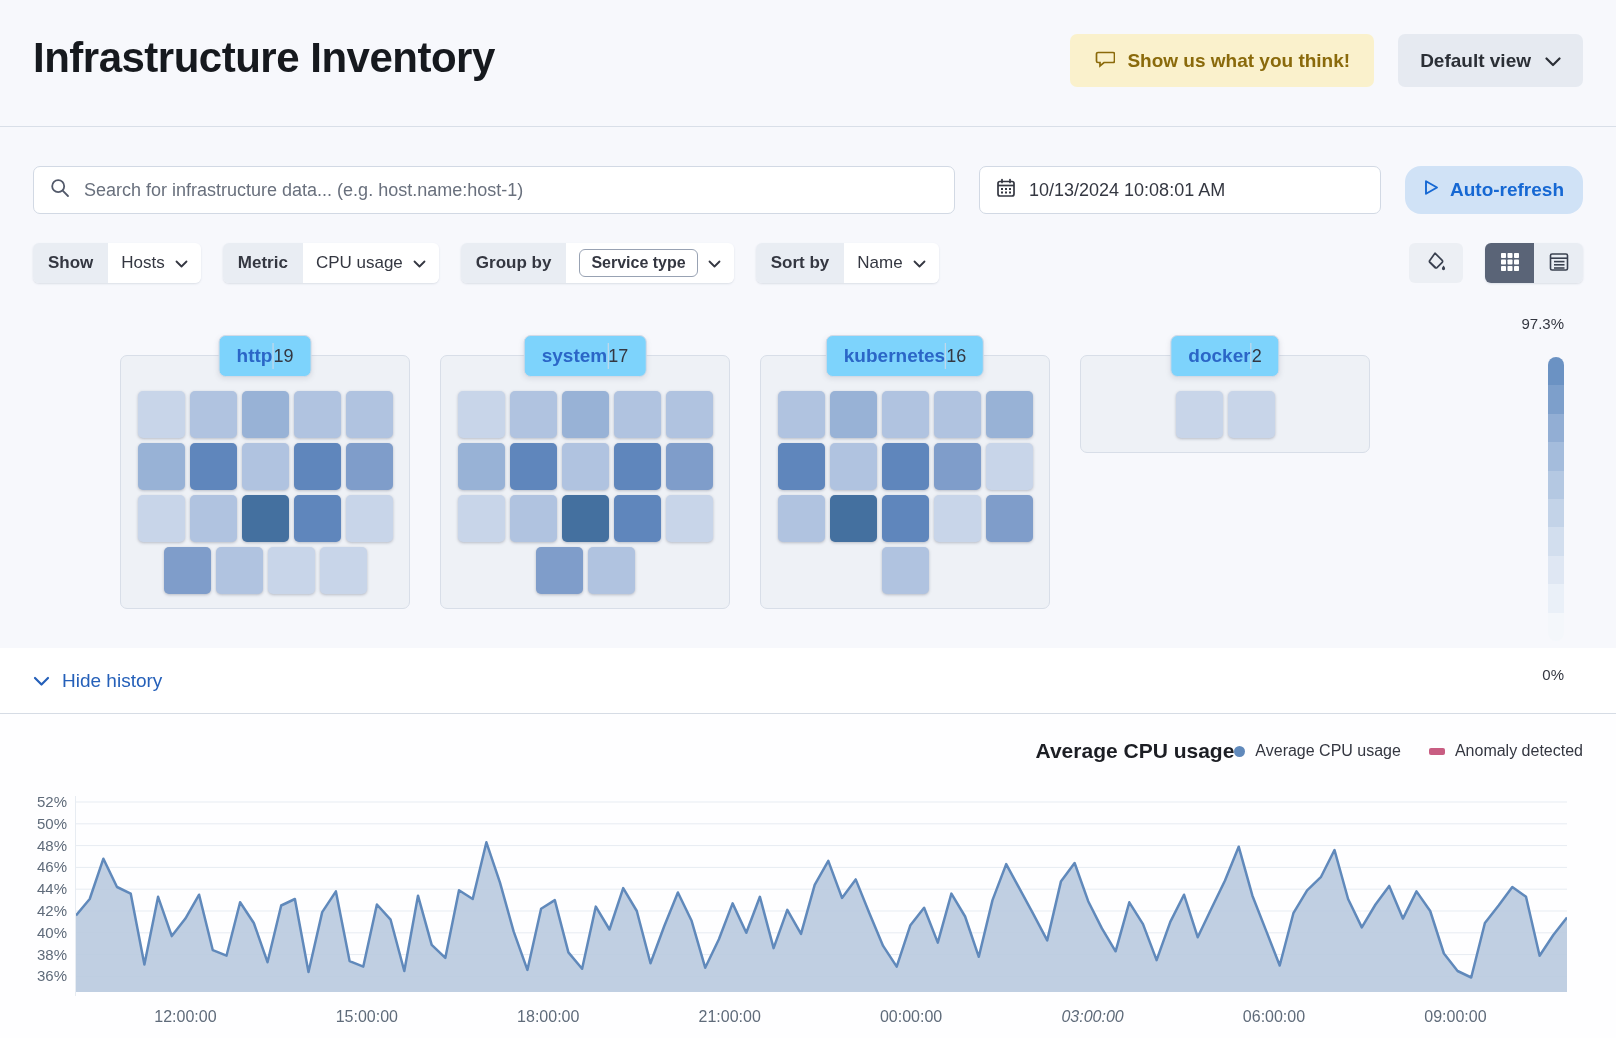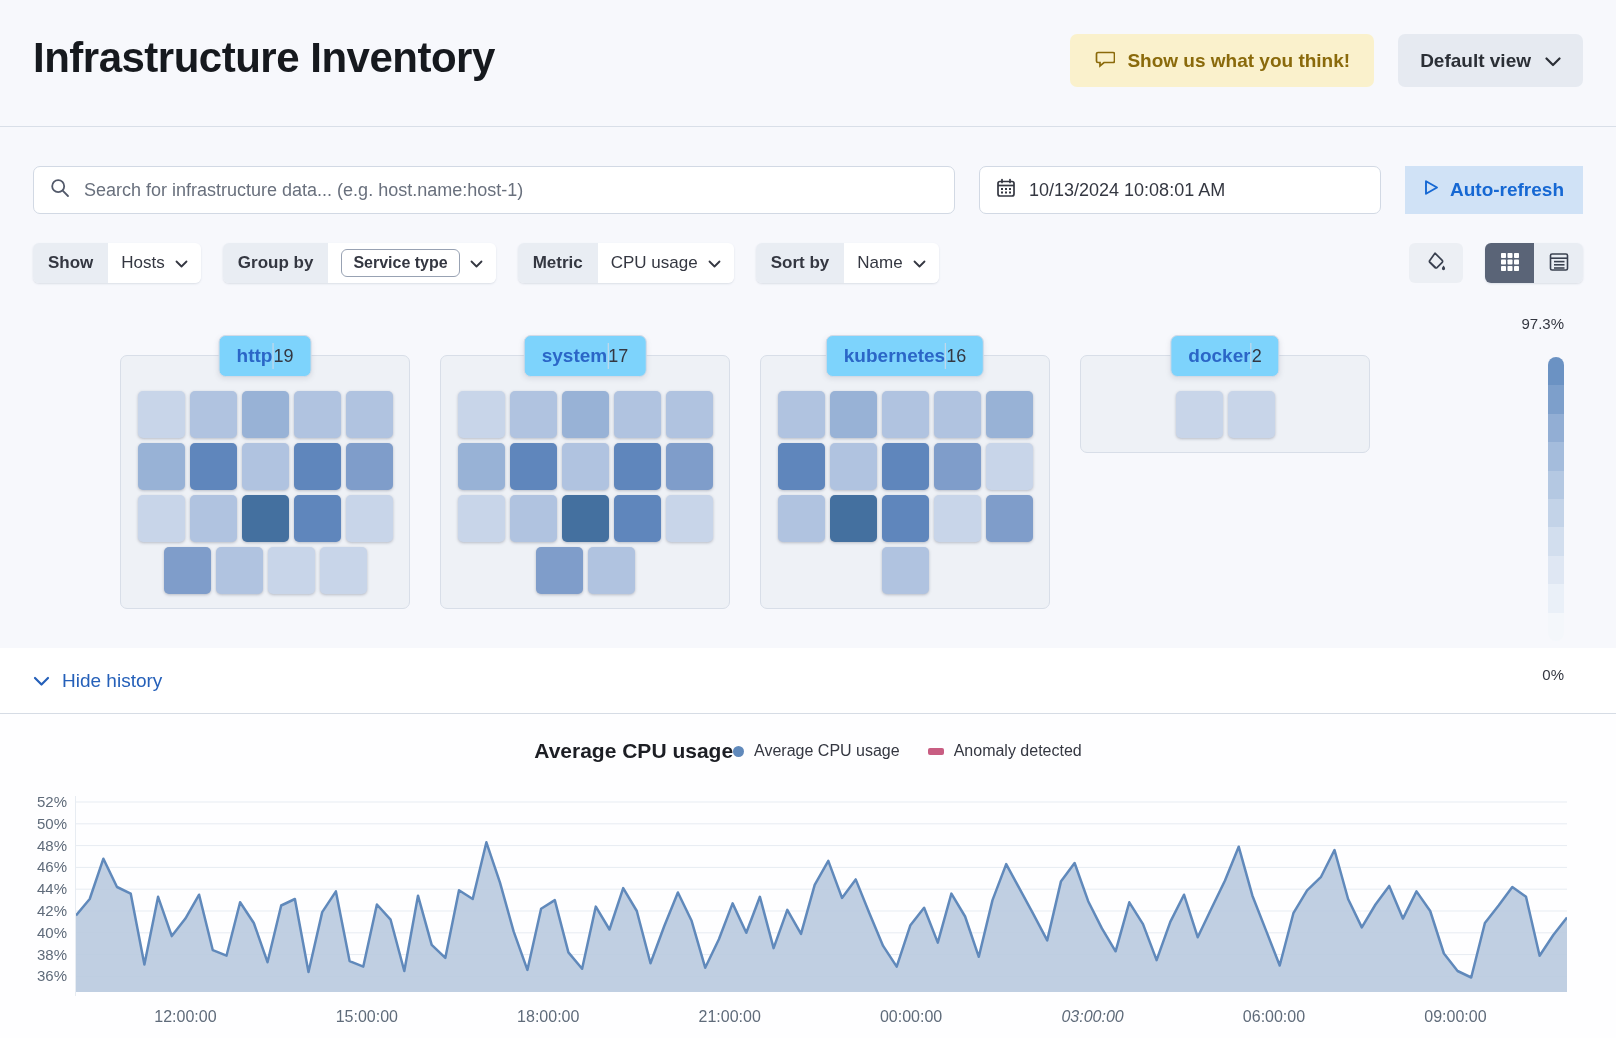--- a/index.html
+++ b/index.html
@@ -38,21 +38,21 @@
   .search-box input {
     flex:1; border:none; outline:none; background:transparent;
     font-size:18px; font-family:inherit; color:#343741;
   }
   .search-box input::placeholder { color:#69707d; }
   .date-picker {
     width:402px; height:48px; background:#fff; border:1px solid #d2d9e4; border-radius:7px;
     display:flex; align-items:center; padding:0 16px; gap:13px; font-size:18px; cursor:pointer;
   }
   .refresh-btn {
-    width:178px; height:48px; background:#d0e2f6; border:none; border-radius:0; cursor:pointer;
+    width:178px; height:48px; background:#d0e2f6; border:none; border-radius:16px; cursor:pointer;
     display:flex; align-items:center; justify-content:center; gap:11px;
     color:#1668d3; font-size:19px; font-weight:600; font-family:inherit;
   }
   
   .filter-row { margin-top:29px; display:flex; align-items:center; gap:22px; height:40px; }
   .filter-group {
     display:inline-flex; align-items:stretch; height:40px; border-radius:6px; overflow:hidden;
     box-shadow:0 1px 2px rgba(140,150,170,0.25); cursor:pointer;
   }
   .filter-label {
@@ -102,21 +102,21 @@
   .scale-bar { width:16px; height:284px; border-radius:8px; overflow:hidden; display:flex; flex-direction:column; }
   .scale-step { flex:1; }
   
   .history-bar {
     height:66px; background:#fff; border-bottom:1px solid #d6dce5;
     display:flex; align-items:center; padding:0 33px; gap:12px;
     color:#2560b9; font-size:19px; font-weight:500; cursor:pointer;
   }
   
   .chart-section { background:#fefeff; padding:16px 33px 0; height:324px; }
-  .chart-header { display:flex; justify-content:center; align-items:center; height:42px; }
+  .chart-header { display:flex; justify-content:flex-end; align-items:center; height:42px; }
   .chart-title { font-size:21px; font-weight:700; color:#1c1e24; }
   .chart-legend { display:flex; gap:28px; align-items:center; font-size:16px; color:#343741; }
   .legend-item { display:flex; align-items:center; gap:10px; cursor:pointer; }
   .legend-dot { width:11px; height:11px; border-radius:50%; }
   .legend-dash { width:16px; height:7px; border-radius:2px; }
   .chart-body { display:flex; margin-top:24px; }
   .y-axis { width:42px; height:200px; position:relative; flex:none; }
   .y-tick { position:absolute; right:8px; font-size:15px; color:#5f6b7a; }
   .plot { flex:1; height:200px; position:relative; margin-right:16px; border-left:1px solid #e7ecf2; }
   .plot svg { position:absolute; left:0; top:0; width:100%; height:200px; }
@@ -192,32 +192,32 @@
     <div class="filter-group">
       <span class="filter-label">Show</span>
       <span class="filter-value">
         <span>Hosts</span>
         <span><svg width="13" height="8" viewBox="0 0 13 8" fill="none">
               <polyline points="1.5,1.5 6.5,6.5 11.5,1.5" stroke="#343741" stroke-width="1.8" stroke-linecap="round" stroke-linejoin="round"></polyline>
             </svg></span>
       </span>
     </div>
     <div class="filter-group">
+      <span class="filter-label">Metric</span>
+      <span class="filter-value">
+        <span>CPU usage</span>
+        <span><svg width="13" height="8" viewBox="0 0 13 8" fill="none">
+              <polyline points="1.5,1.5 6.5,6.5 11.5,1.5" stroke="#343741" stroke-width="1.8" stroke-linecap="round" stroke-linejoin="round"></polyline>
+            </svg></span>
+      </span>
+    </div>
+    <div class="filter-group">
       <span class="filter-label">Group by</span>
       <span class="filter-value">
         <span class="filter-chip">Service type</span>
-        <span><svg width="13" height="8" viewBox="0 0 13 8" fill="none">
-              <polyline points="1.5,1.5 6.5,6.5 11.5,1.5" stroke="#343741" stroke-width="1.8" stroke-linecap="round" stroke-linejoin="round"></polyline>
-            </svg></span>
-      </span>
-    </div>
-    <div class="filter-group">
-      <span class="filter-label">Metric</span>
-      <span class="filter-value">
-        <span>CPU usage</span>
         <span><svg width="13" height="8" viewBox="0 0 13 8" fill="none">
               <polyline points="1.5,1.5 6.5,6.5 11.5,1.5" stroke="#343741" stroke-width="1.8" stroke-linecap="round" stroke-linejoin="round"></polyline>
             </svg></span>
       </span>
     </div>
     <div class="filter-group">
       <span class="filter-label">Sort by</span>
       <span class="filter-value">
         <span>Name</span>
         <span><svg width="13" height="8" viewBox="0 0 13 8" fill="none">

